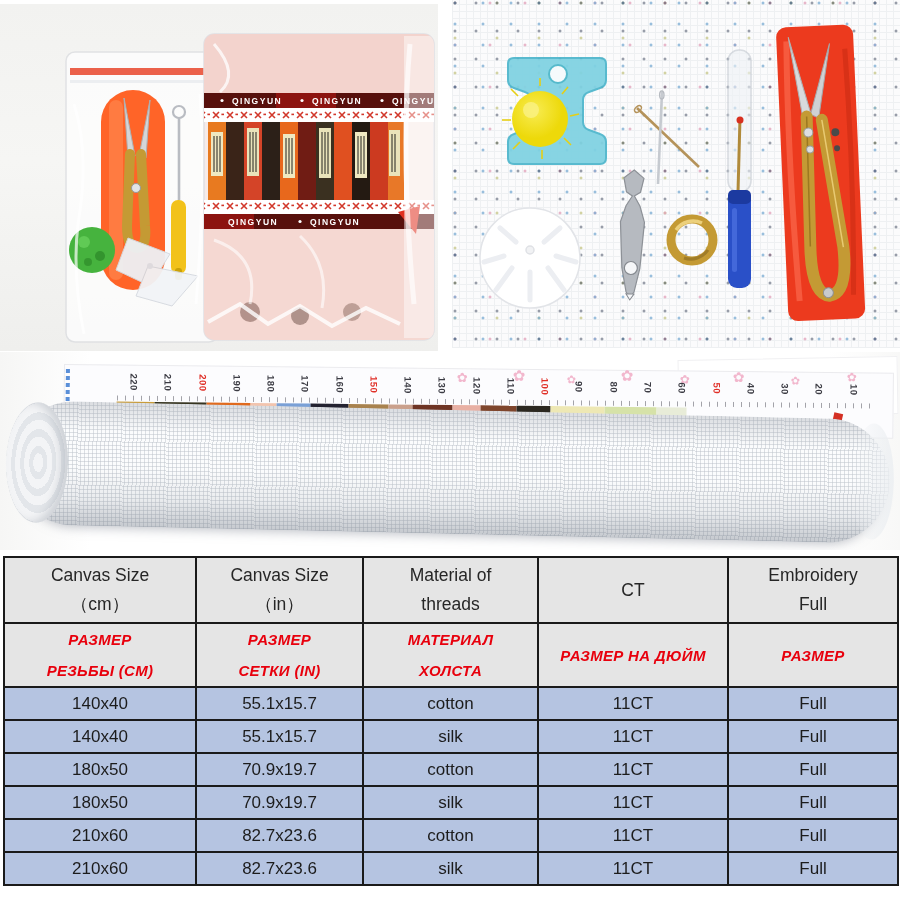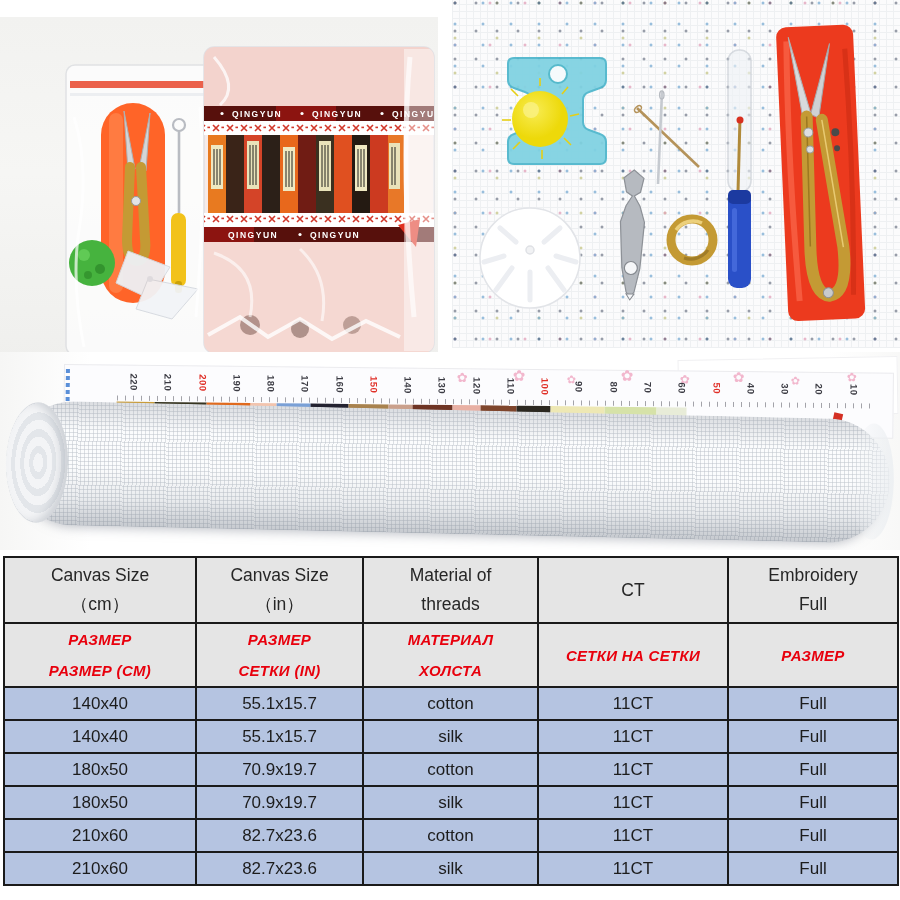--- a/index.html
+++ b/index.html
@@ -3,21 +3,21 @@
 <meta charset="utf-8">
 <style>
   html,body{margin:0;padding:0;}
   body{
     width:900px;height:900px;position:relative;overflow:hidden;
     background:#ffffff;
     font-family:"Liberation Sans", sans-serif;
   }
   
   .photo-left{
-    position:absolute;left:0;top:17px;width:438px;height:347px;
+    position:absolute;left:0;top:4px;width:438px;height:347px;
     background:linear-gradient(180deg,#f2f2f0 0%,#f6f6f4 45%,#efefed 100%);
   }
   
   .photo-right{
     position:absolute;left:452px;top:0;width:448px;height:348px;
     background-color:#fbfbfc;
     background-image:
       radial-gradient(circle at 3px 3px, rgba(70,80,100,.55) 1.1px, transparent 1.8px),
       radial-gradient(circle at 3px 3px, rgba(120,170,210,.75) 1.1px, transparent 1.8px),
       radial-gradient(circle at 3px 3px, rgba(225,160,185,.75) 1.1px, transparent 1.8px),
@@ -469,32 +469,32 @@
           <div class="l">CT</div>
         </th>
       <th>
           <div class="l">Embroidery</div>
           <div class="l">Full</div>
         </th>
     </tr>
     <tr class="h-ru">
       <th>
           <div class="l">РАЗМЕР</div>
-          <div class="l">РАЗМЕР (СМ)</div>
+          <div class="l">РЕЗЬБЫ (СМ)</div>
         </th>
       <th>
           <div class="l">РАЗМЕР</div>
           <div class="l">СЕТКИ (IN)</div>
         </th>
       <th>
           <div class="l">МАТЕРИАЛ</div>
           <div class="l">ХОЛСТА</div>
         </th>
       <th>
-          <div class="l">СЕТКИ НА СЕТКИ</div>
+          <div class="l">РАЗМЕР НА ДЮЙМ</div>
         </th>
       <th>
           <div class="l">РАЗМЕР</div>
         </th>
     </tr>
   </thead>
   <tbody>
 
       <tr>
         <td>140x40</td>

